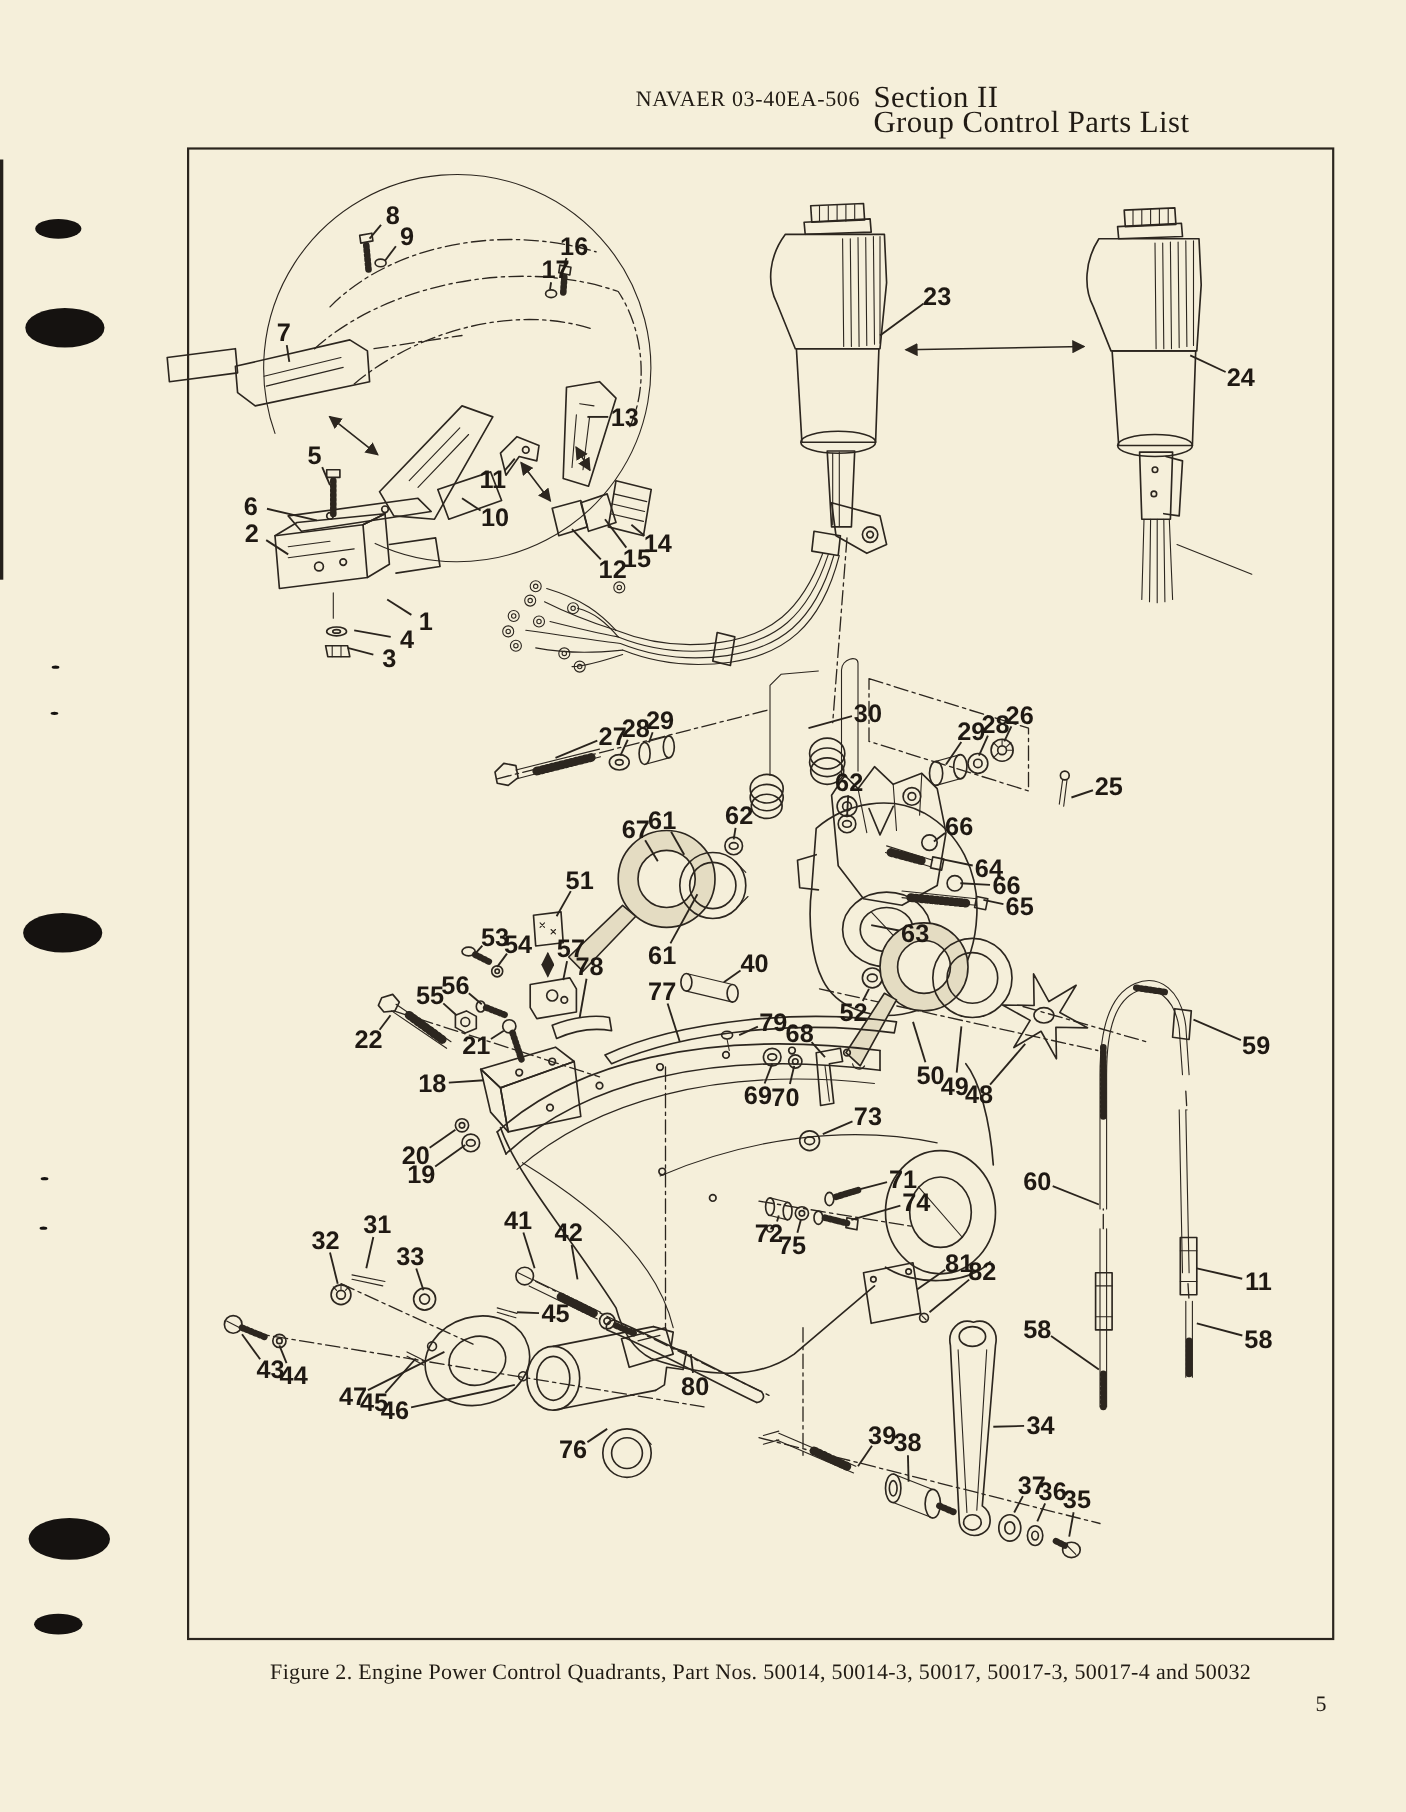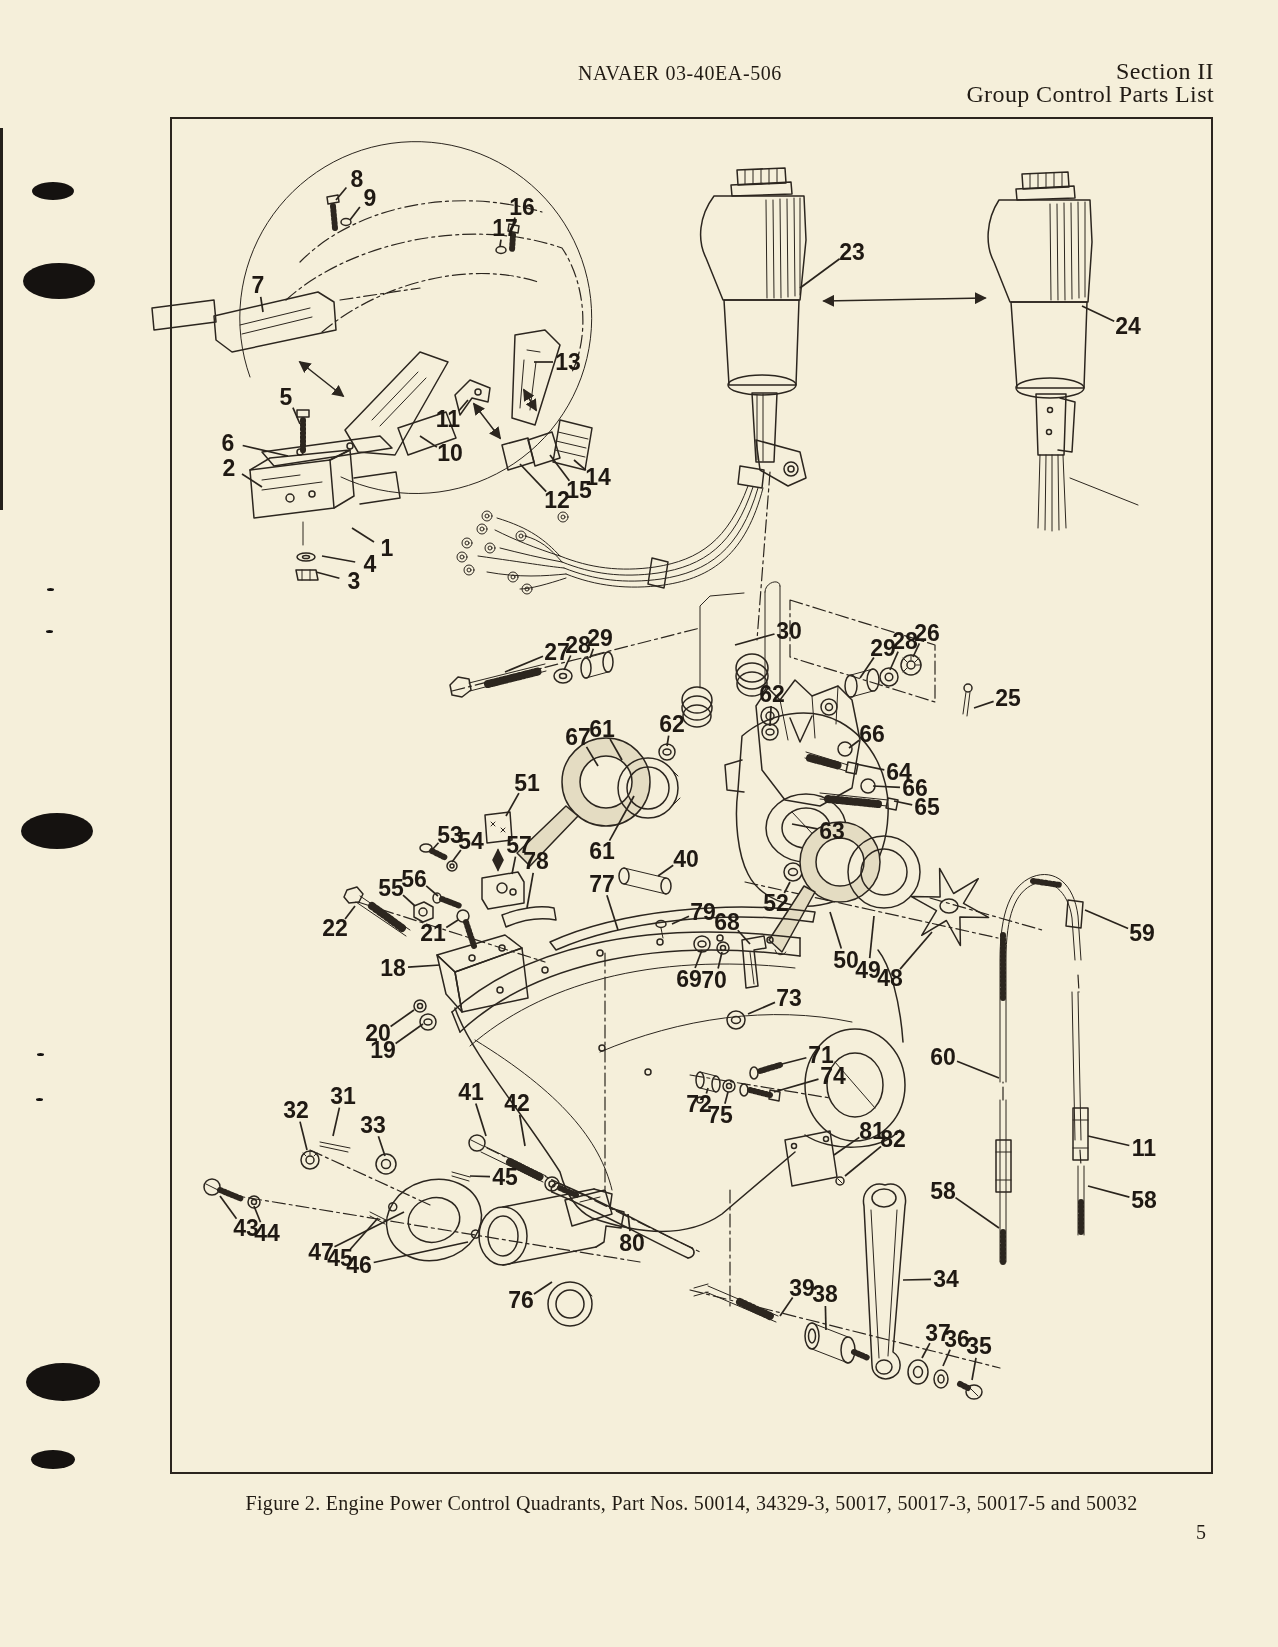--- a/index.html
+++ b/index.html
@@ -4,29 +4,29 @@
 <style>
   html,body{margin:0;padding:0;}
   body{
     width:1278px;height:1647px;
     background:#f5efda;
     font-family:"Liberation Serif", serif;
     color:#211b14;
     position:relative;
     overflow:hidden;
   }
-  .page{position:absolute;inset:0;}
+  .page{position:absolute;inset:0;margin-top:17px;}
   
   .doc-number{
     position:absolute;top:62px;left:430px;width:500px;
     text-align:center;font-size:20px;letter-spacing:.6px;
   }
   .header-right{
     position:absolute;top:60px;right:64px;width:420px;
-    text-align:right;font-size:24px;line-height:23px;letter-spacing:.4px;
+    font-size:28px;line-height:23px;letter-spacing:.4px;
   }
   
   .figure-box{
     position:absolute;left:170px;top:117px;width:1043px;height:1357px;
     border:2.5px solid #2b251e;background:transparent;box-sizing:border-box;
   }
   .caption{
     position:absolute;left:170px;top:1492px;width:1043px;
     text-align:center;font-size:20px;letter-spacing:.3px;
   }
@@ -760,15 +760,15 @@
         <text x="825" y="1294">38</text>
         <line x1="929.9" y1="1343.1" x2="922" y2="1358"></line>
         <text x="938" y="1333">37</text>
         <line x1="950.1" y1="1349.7" x2="943" y2="1366"></line>
         <text x="957" y="1339">36</text>
         <line x1="976.0" y1="1357.8" x2="972" y2="1380"></line>
         <text x="979" y="1346">35</text>
       </g>
   </svg>
 
-  <div class="caption">Figure 2.  Engine Power Control Quadrants, Part Nos. 50014, 34329-3, 50017, 50017-3, 50017-5 and 50032</div>
+  <div class="caption">Figure 2.  Engine Power Control Quadrants, Part Nos. 50014, 50014-3, 50017, 50017-3, 50017-4 and 50032</div>
   <div class="page-number">5</div>
 </div>
 
 </body></html>

